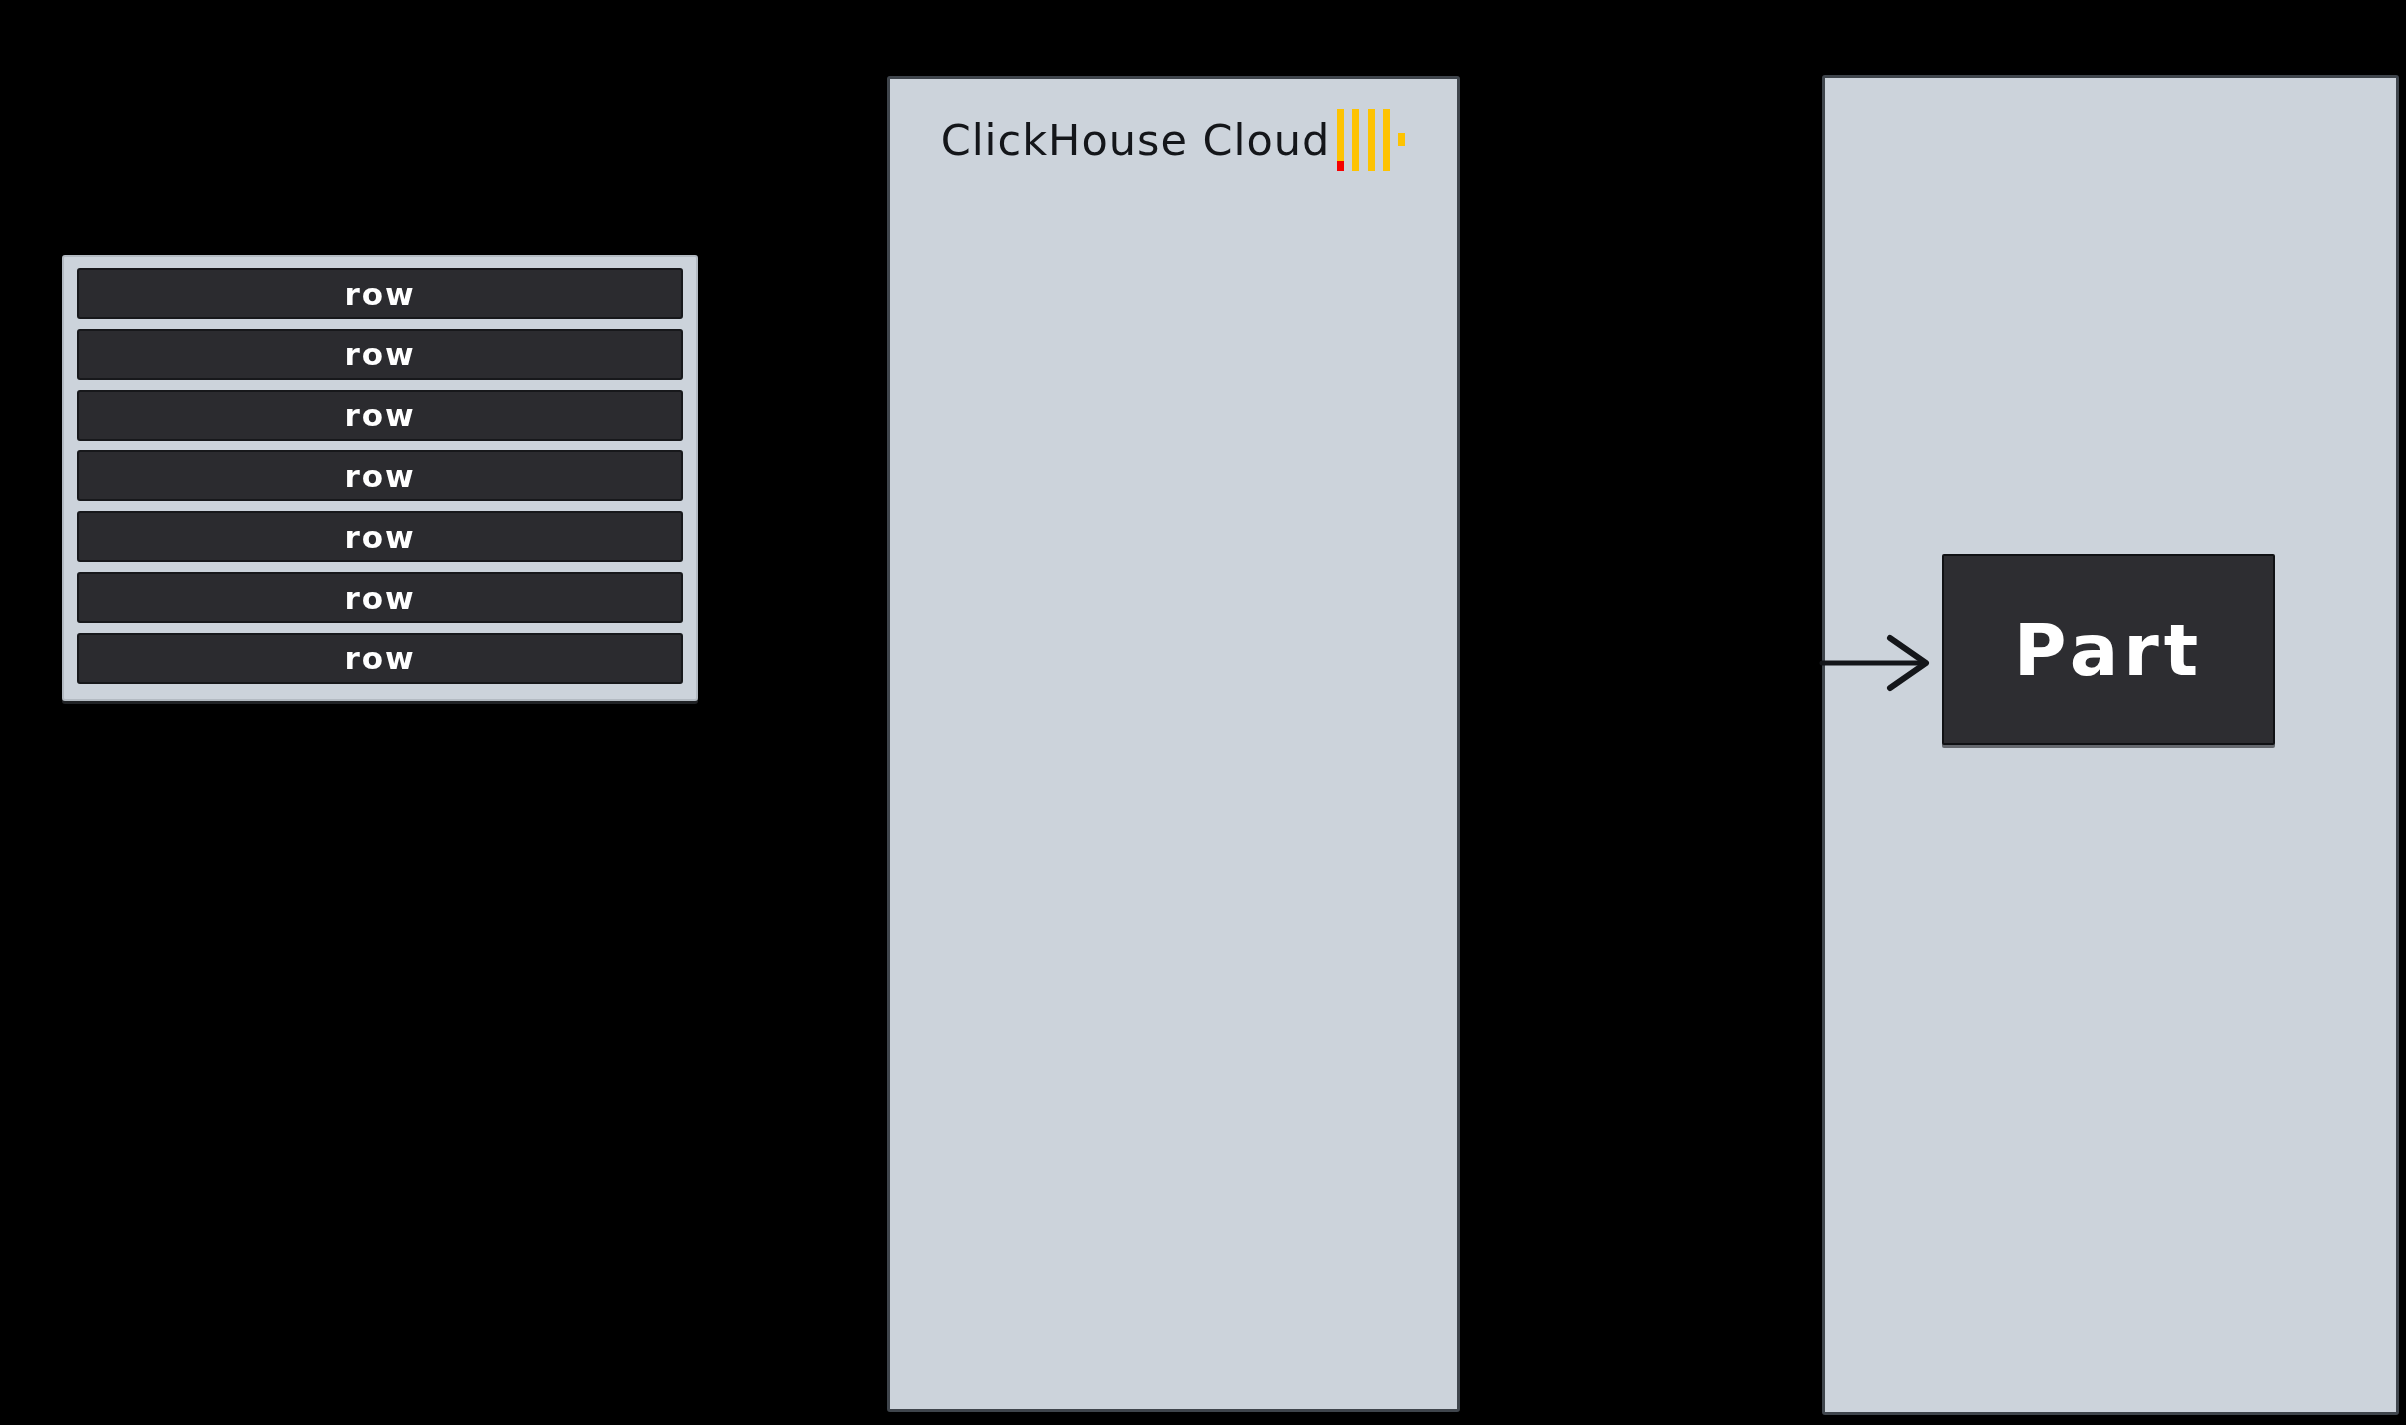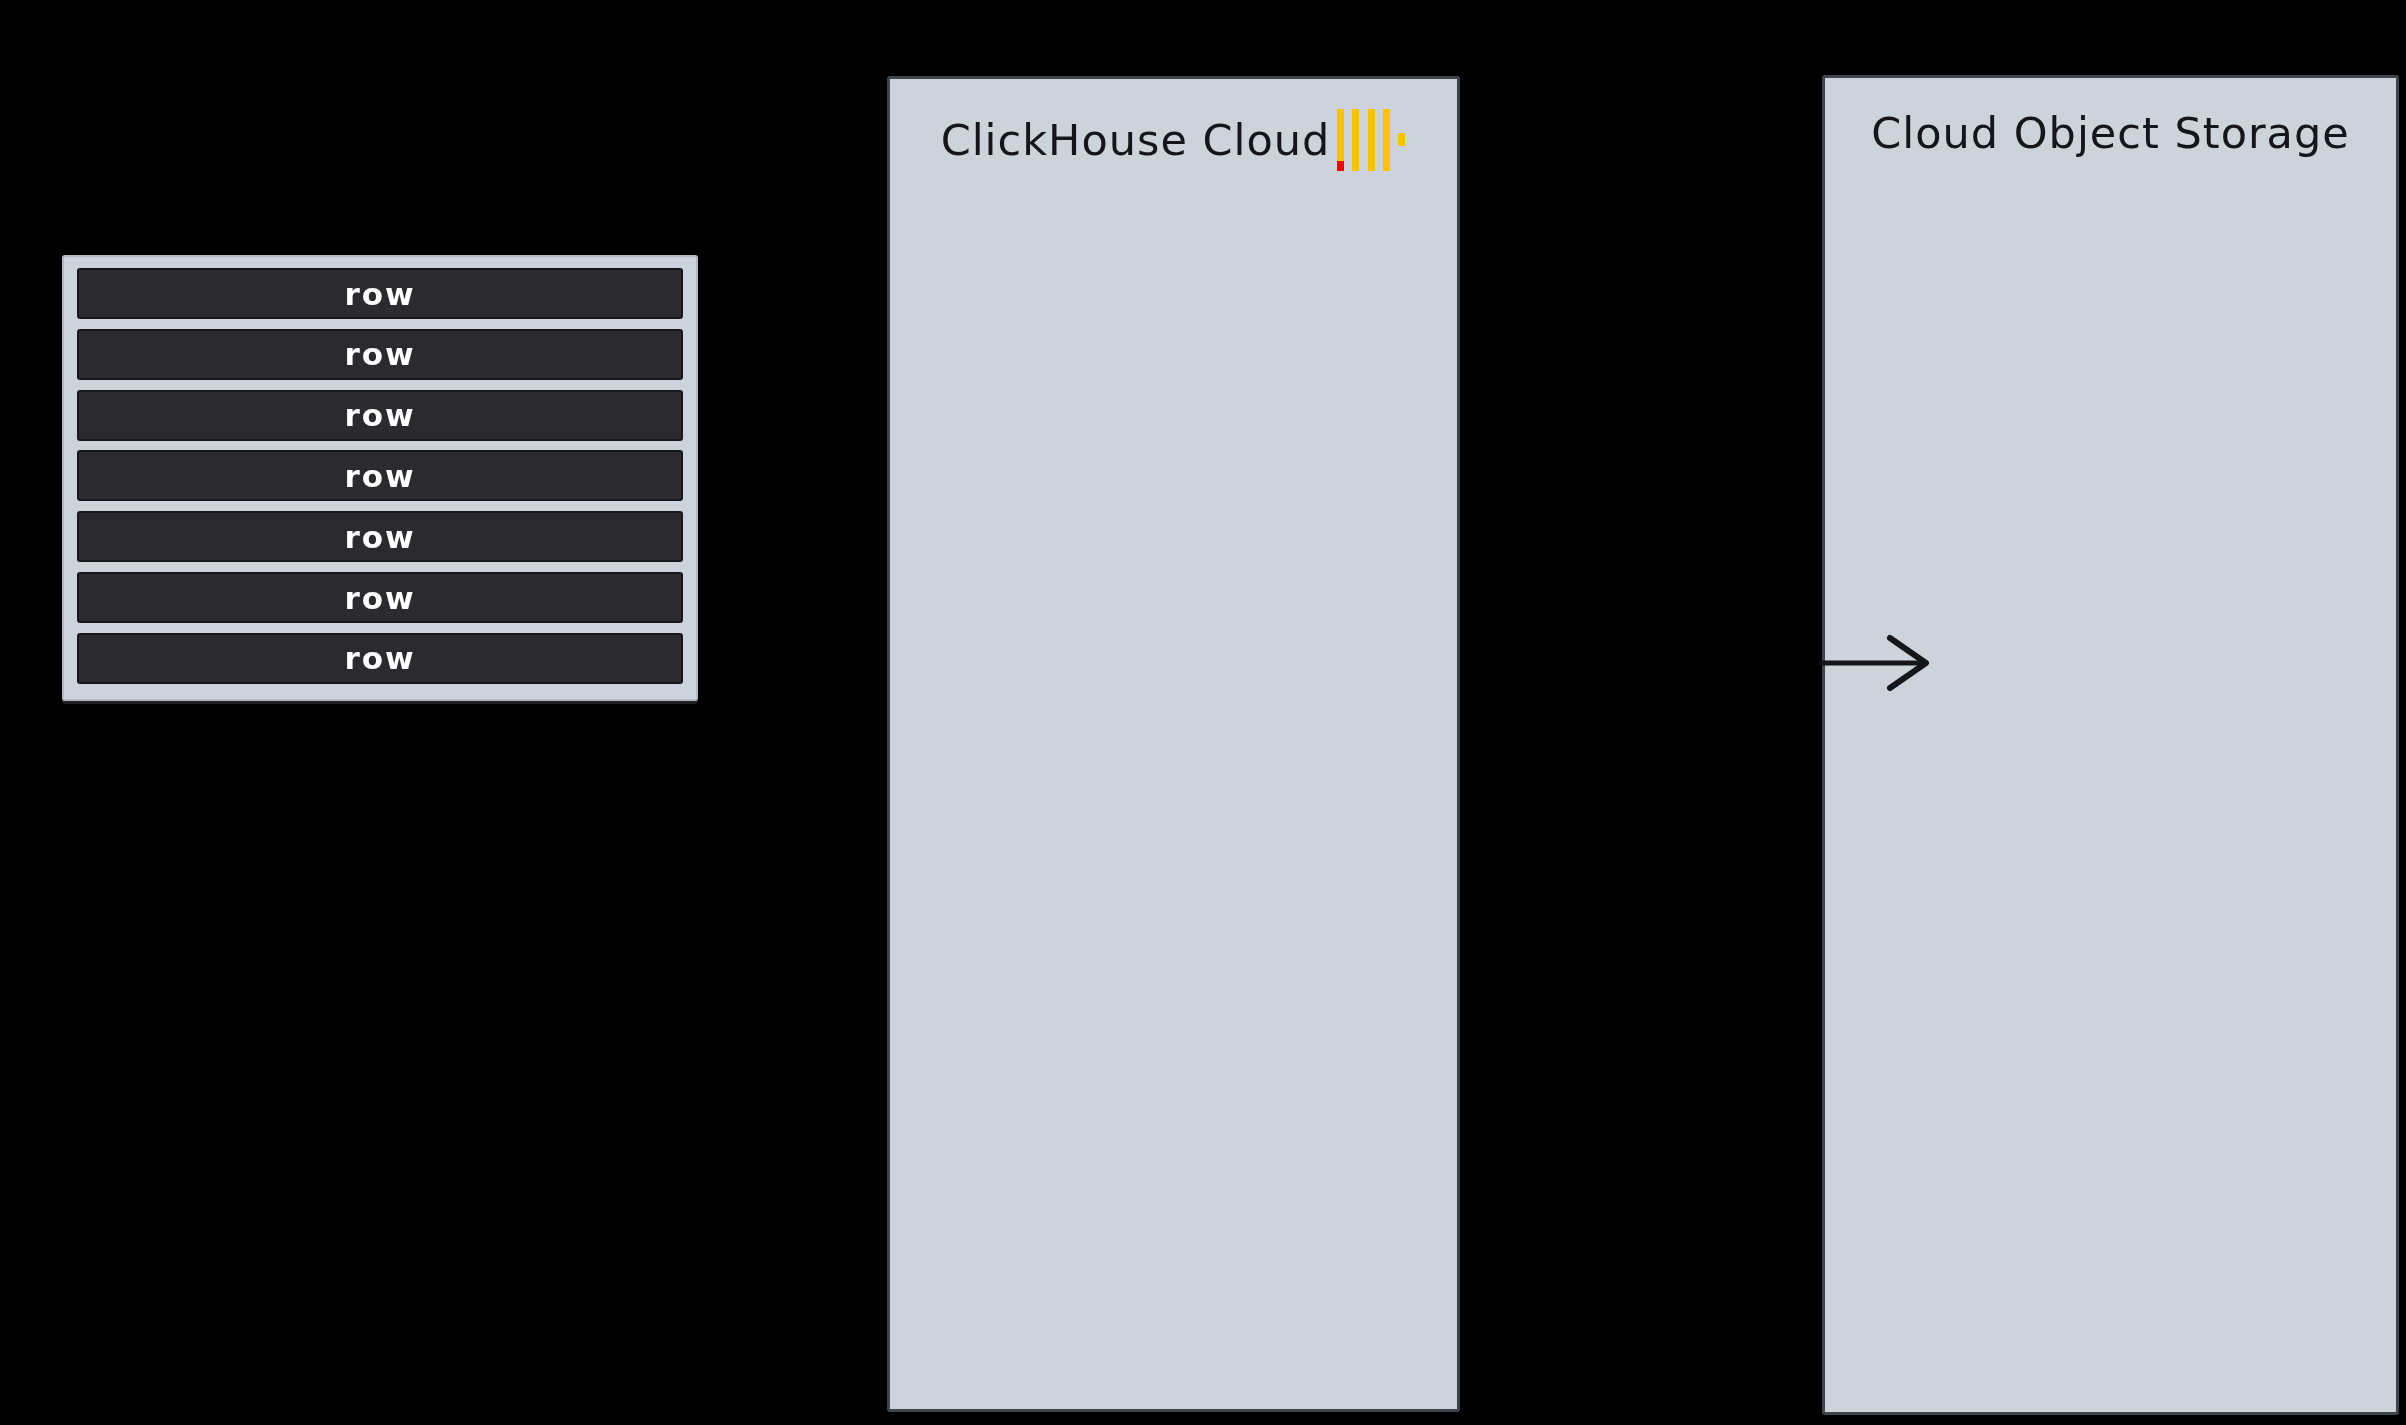--- a/index.html
+++ b/index.html
@@ -112,21 +112,21 @@
       <i class="ch-bar ch-b2"></i>
       <i class="ch-bar ch-b3"></i>
       <i class="ch-bar ch-b4"></i>
       <i class="ch-red"></i>
       <i class="ch-dash"></i>
     </div>
   </div>
 </section>
 
 <section class="panel panel-right">
-  <div class="panel-title-row">
-    <h2 class="panel-title">Cloud Object Storage</h2>
+  <div class="part-box">
+    <span class="part-label">Part</span>
   </div>
 </section>
 
 <svg class="arrow" viewBox="0 0 125 70" width="125" height="70" aria-hidden="true">
   <line x1="4" y1="35" x2="102" y2="35" stroke-width="5"></line>
   <polyline points="72,10 108,35 72,60" stroke-width="6"></polyline>
 </svg>
 
 </body></html>

